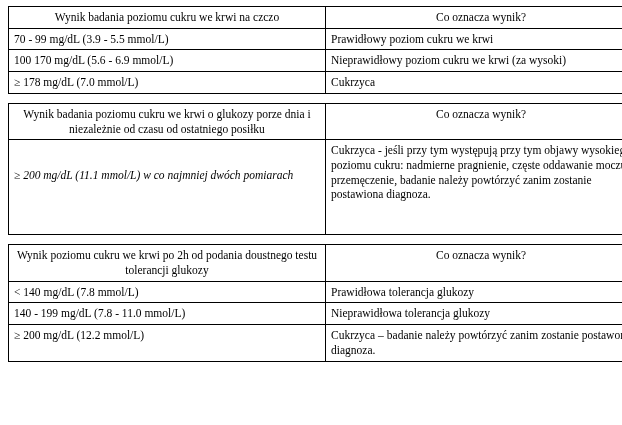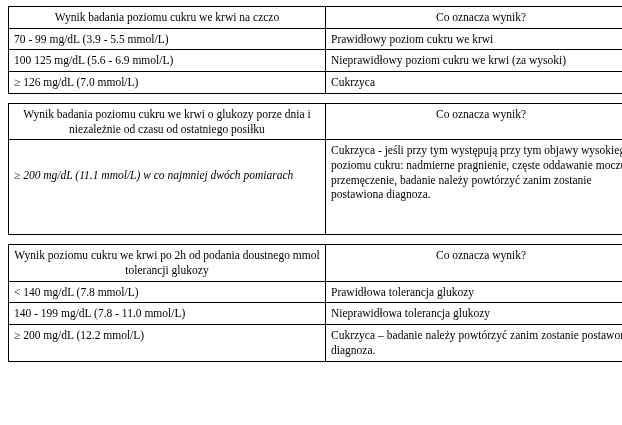--- a/index.html
+++ b/index.html
@@ -60,25 +60,25 @@
     <tbody>
       <tr>
         <td class="c1 hdr">Wynik badania poziomu cukru we krwi na czczo</td>
         <td class="c2 hdr">Co oznacza wynik?</td>
       </tr>
       <tr>
         <td class="c1">70 - 99 mg/dL (3.9 - 5.5 mmol/L)</td>
         <td class="c2">Prawidłowy poziom cukru we krwi</td>
       </tr>
       <tr>
-        <td class="c1">100 125 mg/dL (5.6 - 6.9 mmol/L)</td>
+        <td class="c1">100 170 mg/dL (5.6 - 6.9 mmol/L)</td>
         <td class="c2 justify">Nieprawidłowy poziom cukru we krwi (za wysoki)</td>
       </tr>
       <tr>
-        <td class="c1">≥ 126 mg/dL (7.0 mmol/L)</td>
+        <td class="c1">≥ 178 mg/dL (7.0 mmol/L)</td>
         <td class="c2">Cukrzyca</td>
       </tr>
     </tbody>
   </table>
 
   <div class="gap"></div>
 
   <table class="t">
     <tbody>
       <tr>
@@ -93,21 +93,21 @@
         </td>
       </tr>
     </tbody>
   </table>
 
   <div class="gap"></div>
 
   <table class="t">
     <tbody>
       <tr>
-        <td class="c1 hdr">Wynik poziomu cukru we krwi po 2h od podania doustnego mmol tolerancji glukozy</td>
+        <td class="c1 hdr">Wynik poziomu cukru we krwi po 2h od podania doustnego testu tolerancji glukozy</td>
         <td class="c2 hdr">Co oznacza wynik?</td>
       </tr>
       <tr>
         <td class="c1">&lt; 140 mg/dL (7.8 mmol/L)</td>
         <td class="c2">Prawidłowa tolerancja glukozy</td>
       </tr>
       <tr>
         <td class="c1">140 - 199 mg/dL (7.8 - 11.0 mmol/L)</td>
         <td class="c2">Nieprawidłowa tolerancja glukozy</td>
       </tr>

